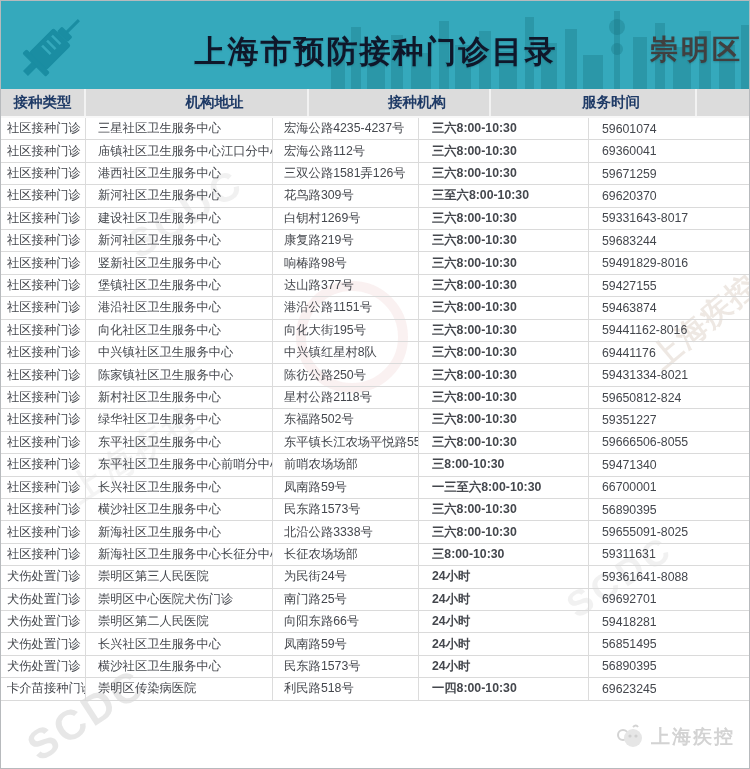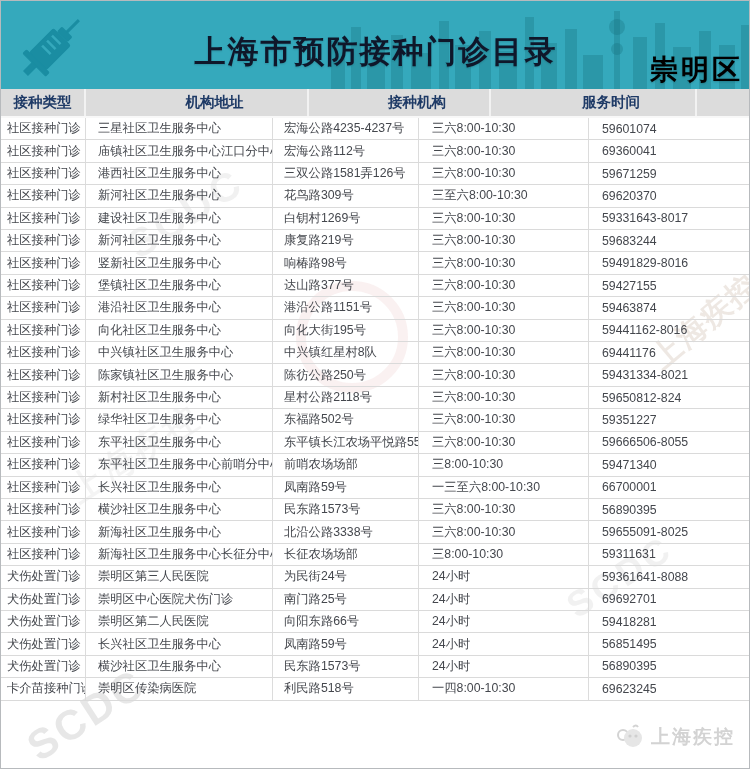--- a/index.html
+++ b/index.html
@@ -15,22 +15,22 @@
     position:absolute;left:0;top:0;width:750px;height:88px;
     background:#35a9bc;overflow:hidden;
   }
   .banner .skyline{position:absolute;right:0;bottom:0;height:88px;}
   .banner .title{
     position:absolute;left:0;top:30px;width:100%;text-align:center;
     color:#0f172a;font-size:31px;font-weight:bold;letter-spacing:2px;
     text-shadow:0 1px 2px rgba(0,0,0,0.15);
   }
   .banner .district{
-    position:absolute;right:8px;bottom:0;
-    color:#000000;font-size:28px;font-weight:bold;letter-spacing:3px;
+    position:absolute;right:8px;bottom:20px;
+    color:#404040;font-size:28px;font-weight:bold;letter-spacing:3px;
     text-shadow:0 1px 2px rgba(0,0,0,0.18);
   }
   .syringe{position:absolute;left:8px;top:6px;}
   
   .grid-row{
     display:grid;
     grid-template-columns:85px 187px 146px 170px 162px;
     box-sizing:border-box;
   }
   .thead{
@@ -48,21 +48,21 @@
   .trow .cell{
     display:flex;align-items:center;
     color:#44474d;font-size:12.3px;
     white-space:nowrap;overflow:hidden;
     border-right:1px solid #dcdcdc;box-sizing:border-box;
   }
   .trow .cell:last-child{border-right:none;}
   .c-type{padding-left:6px;text-align:right;}
   .c-org{padding-left:12px;}
   .c-addr{padding-left:11px;}
-  .c-time{padding-left:13px;}
+  .c-time{padding-left:13px;font-weight:bold;}
   .c-phone{padding-left:13px;}
   
   .wm{position:absolute;pointer-events:none;font-weight:bold;white-space:nowrap;}
   .wm1{left:120px;top:190px;font-size:40px;color:rgba(150,150,150,0.13);transform:rotate(-33deg);letter-spacing:4px;}
   .wm2{left:640px;top:300px;font-size:30px;color:rgba(176,152,128,0.22);transform:rotate(-40deg);letter-spacing:2px;}
   .wm3{left:560px;top:555px;font-size:36px;color:rgba(160,160,160,0.15);transform:rotate(-33deg);letter-spacing:4px;}
   .wm4{left:20px;top:690px;font-size:42px;color:rgba(170,170,170,0.28);transform:rotate(-33deg);letter-spacing:3px;}
   .wm5{left:60px;top:430px;font-size:34px;color:rgba(165,165,165,0.12);transform:rotate(-33deg);letter-spacing:3px;}
   .wm-ring{
     position:absolute;left:295px;top:280px;width:92px;height:92px;border-radius:50%;

